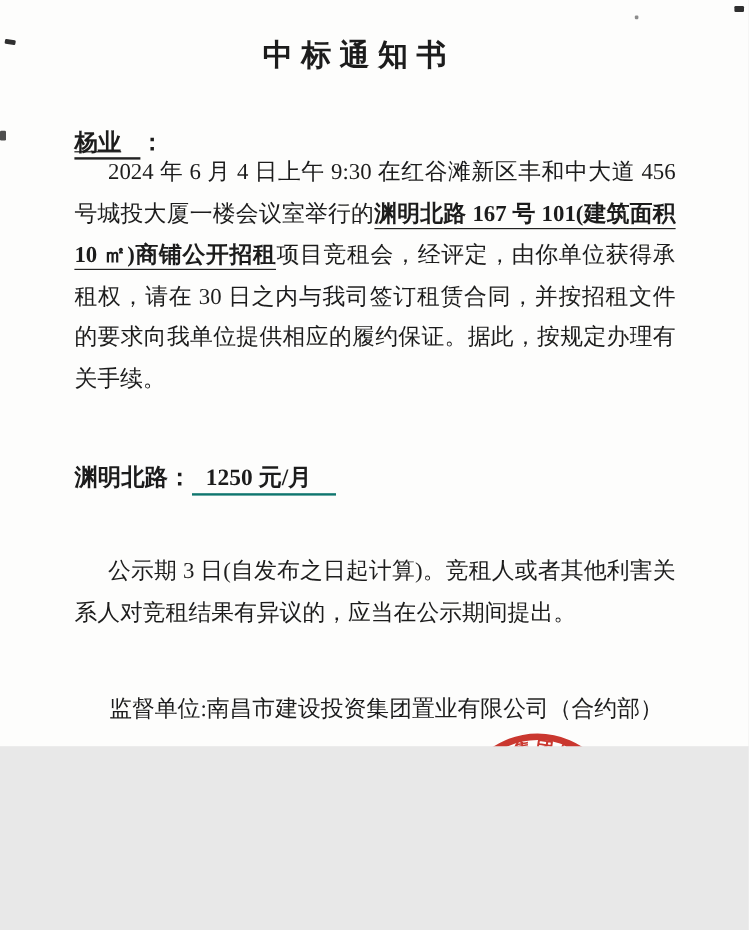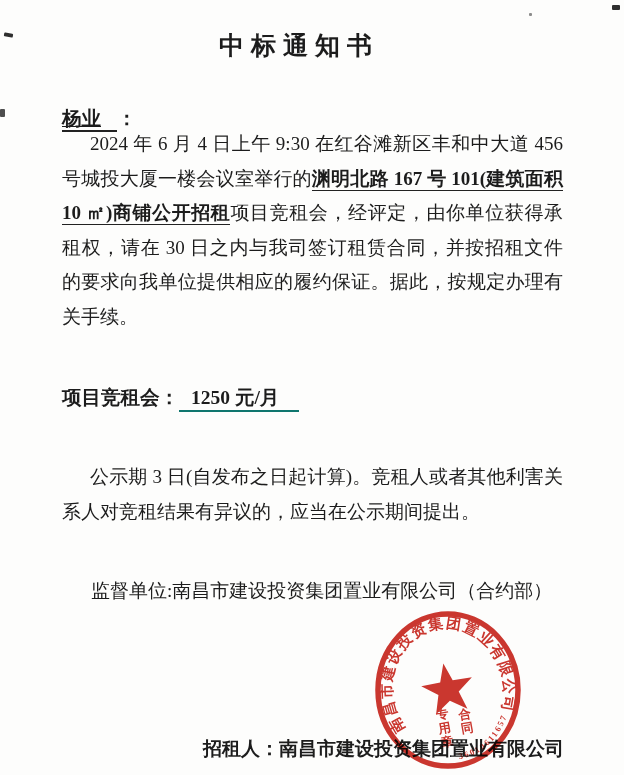--- a/index.html
+++ b/index.html
@@ -1,17 +1,17 @@
 <!DOCTYPE html>
 <html><head>
 <meta charset="utf-8">
 <style>
   html,body { margin:0; padding:0; background:#e8e8e8; }
   .page {
-    position:relative; width:624px; height:775px; margin:0 auto;
+    position:relative; width:624px; height:622px; margin:0 auto;
     background:#fdfdfc; overflow:hidden;
     font-family:"Liberation Serif","DejaVu Serif",serif;
     color:#1c1c1c;
   }
   .title {
     position:absolute; top:29px; left:-13px; width:100%; margin:0;
     text-align:center; font-size:25px; font-weight:bold; letter-spacing:7px;
   }
   .addressee { position:absolute; top:105px; left:62px; font-size:19.5px; font-weight:bold; }
   .addr-name { border-bottom:2px solid #222; padding:0 16px 1px 0;text-decoration:underline; }
@@ -42,21 +42,21 @@
 <body>
 
 <div class="page">
 
   <h1 class="title">中标通知书</h1>
 
   <div class="addressee"><span class="addr-name">杨业</span><span>：</span></div>
 
   <p class="para para1"><span>2024 年 6 月 4 日上午 9:30 在红谷滩新区丰和中大道 456 号城投大厦一楼会议室举行的</span><span class="hl">渊明北路 167 号 101(建筑面积 10 ㎡)商铺公开招租</span><span>项目竞租会，经评定，由你单位获得承租权，请在 30 日之内与我司签订租赁合同，并按招租文件的要求向我单位提供相应的履约保证。据此，按规定办理有关手续。</span></p>
 
-  <div class="result"><span>项目竞租会：</span><span class="res-value">1250 元/月</span></div>
+  <div class="result"><span>渊明北路：</span><span class="res-value">1250 元/月</span></div>
 
   <p class="para para2">公示期 3 日(自发布之日起计算)。竞租人或者其他利害关系人对竞租结果有异议的，应当在公示期间提出。</p>
 
   <div class="line sup">监督单位:南昌市建设投资集团置业有限公司（合约部）</div>
 
   <div class="line lessor">招租人：南昌市建设投资集团置业有限公司</div>
   <div class="line date">2024 年 6 月 5 日</div>
 
   <svg class="seal" width="152" height="164" viewBox="0 0 152 164" aria-hidden="true">
     <defs>

